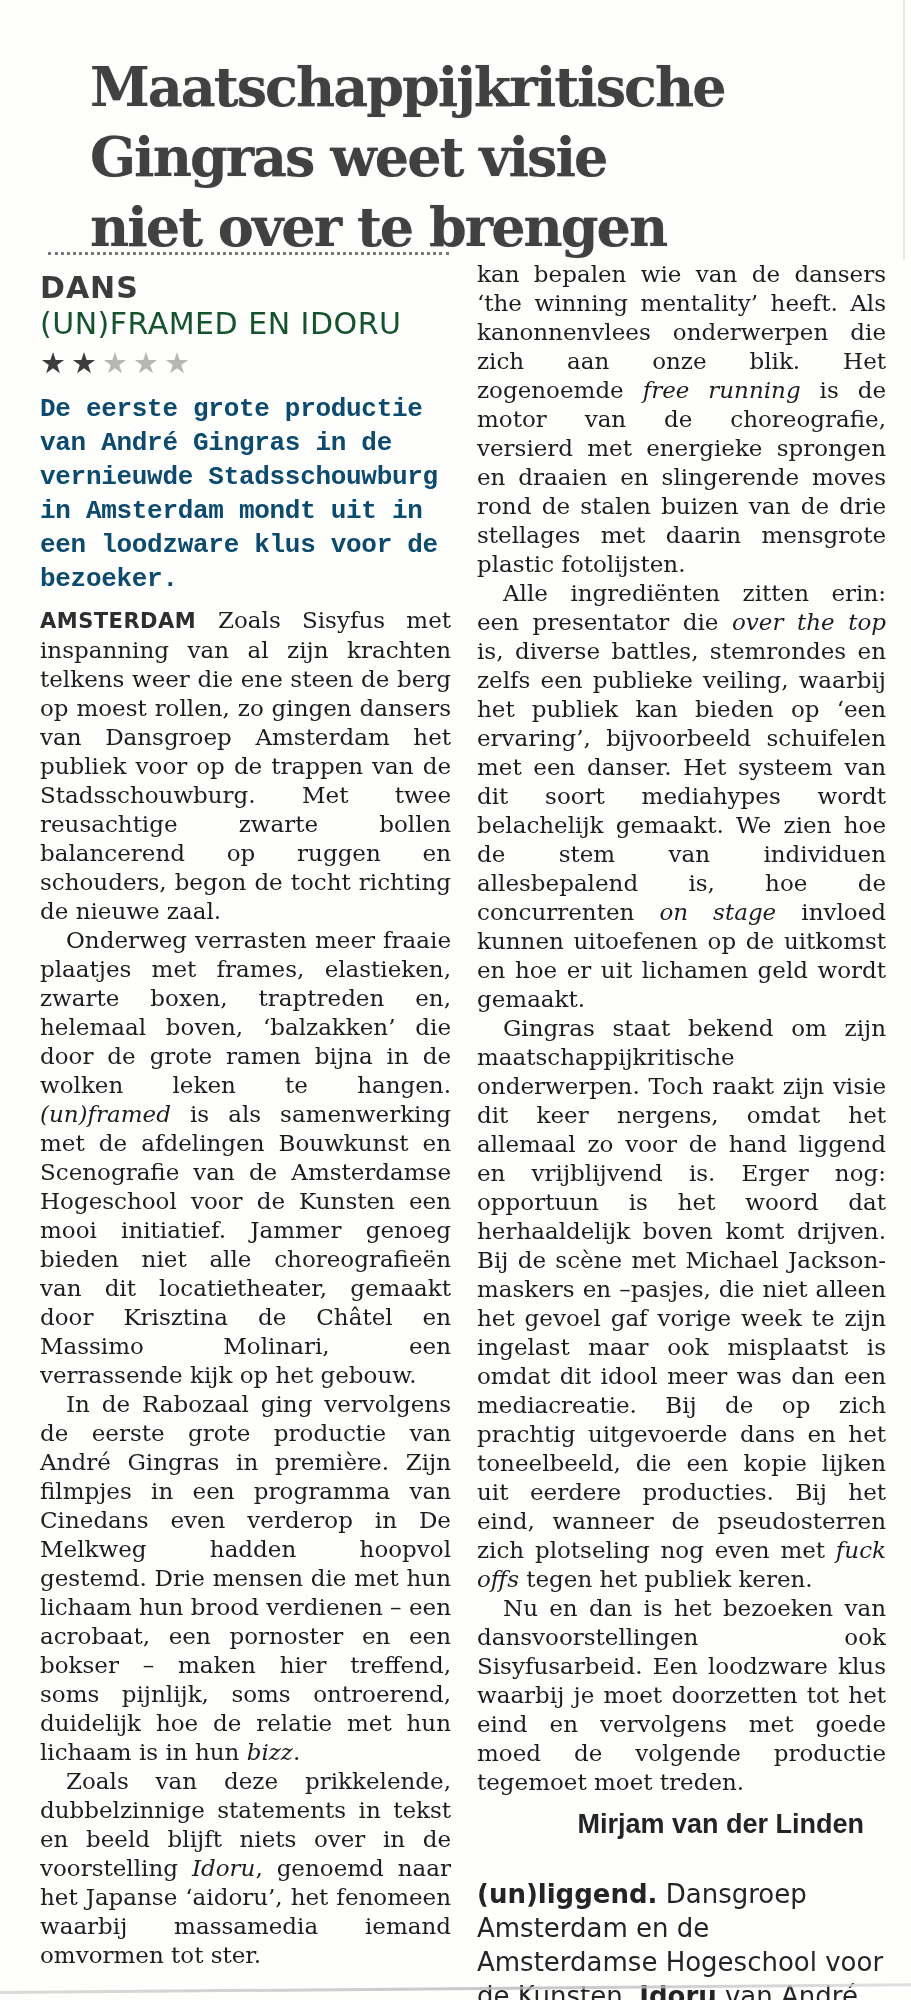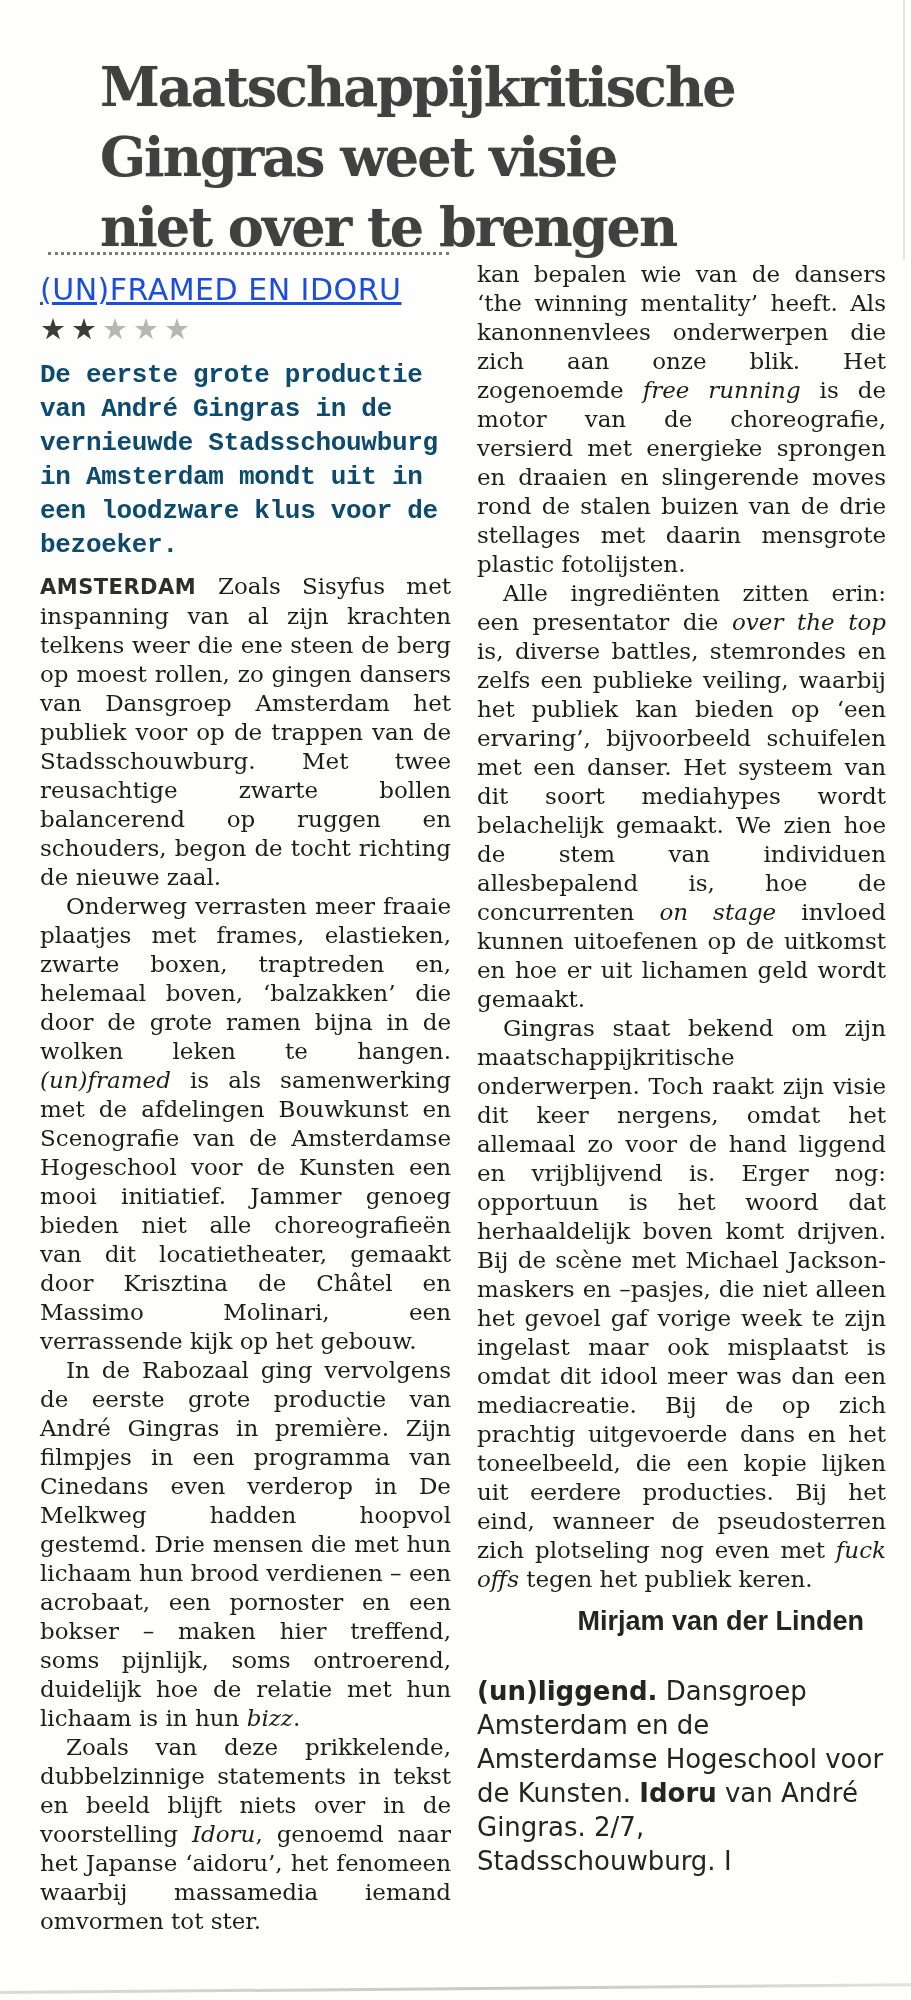--- a/index.html
+++ b/index.html
@@ -16,21 +16,21 @@
   .scan-edge-right {
     position:absolute; top:0; right:6px; width:2px; height:260px;
     background:#c8c8c8; opacity:.45;
   }
   .scan-streak-bottom {
     position:absolute; bottom:10px; left:-10px; width:960px; height:3px;
     background:linear-gradient(to right,#d2d2d2,#b9b9b9 55%,#dcdcdc);
     transform:rotate(-0.5deg); opacity:.8;
   }
   .headline {
-    position:absolute; left:100px; top:16px;
+    position:absolute; left:90px; top:16px;
     font-family:"DejaVu Serif", serif;
     font-weight:bold;
     font-size:54px; line-height:70px;
     letter-spacing:-2px;
     color:#414141;
     white-space:pre-line;
     text-shadow:0 0 1px rgba(60,60,60,.45);
   }
   .content {
     position:absolute; top:252px; left:40px; width:846px;
@@ -43,21 +43,21 @@
     margin:0 2px 16px 8px; opacity:.8;
   }
   .kicker {
     font-family:"DejaVu Sans", sans-serif;
     font-weight:bold; font-size:30px; line-height:34px;
     letter-spacing:1px; color:#3c3c3c;
   }
   .review-title {
     font-family:"DejaVu Sans", sans-serif;
     font-size:30px; line-height:38px;
-    letter-spacing:.5px; color:#1d4ed8;text-decoration:underline;
+    letter-spacing:.5px; color:#14532d;
   }
   .stars { margin-top:3px; font-size:29px; line-height:34px; letter-spacing:5px; }
   .star-filled { color:#3c3c3c; }
   .star-empty  { color:#9e9e9e; opacity:.75; }
   .lead {
     font-family:Liberation Mono, monospace;
     font-weight:bold;
     font-size:26px; line-height:34px;
     letter-spacing:-.3px;
     color:#0c4a6e;
@@ -95,36 +95,38 @@
 <div class="page">
   <div class="scan-edge-right"></div>
 
   <h1 class="headline">Maatschappijkritische
 Gingras weet visie
 niet over te brengen</h1>
 
   <div class="content">
     <div class="col-left">
       <div class="dotted-rule"></div>
+      <div class="kicker">DANS</div>
       <div class="review-title">(UN)FRAMED EN IDORU</div>
       <div class="stars"><span class="star-filled">★</span><span class="star-filled">★</span><span class="star-empty">★</span><span class="star-empty">★</span><span class="star-empty">★</span></div>
       <div class="lead">De eerste grote productie van André Gingras in de vernieuwde Stadsschouwburg in Amsterdam mondt uit in een loodzware klus voor de bezoeker.</div>
       <div id="left-paras">
           <p class="body-para"><span class="lead-in">AMSTERDAM </span><span>Zoals Sisyfus met inspanning van al zijn krachten telkens weer die ene steen de berg op moest rollen, zo gingen dansers van Dansgroep Amsterdam het publiek voor op de trappen van de Stadsschouwburg. Met twee reusachtige zwarte bollen balancerend op ruggen en schouders, begon de tocht richting de nieuwe zaal.</span></p>
           <p class="body-para indent"><span>Onderweg verrasten meer fraaie plaatjes met frames, elastieken, zwarte boxen, traptreden en, helemaal boven, ‘balzakken’ die door de grote ramen bijna in de wolken leken te hangen. </span><span class="it">(un)framed</span><span> is als samenwerking met de afdelingen Bouwkunst en Scenografie van de Amsterdamse Hogeschool voor de Kunsten een mooi initiatief. Jammer genoeg bieden niet alle choreografieën van dit locatietheater, gemaakt door Krisztina de Châtel en Massimo Molinari, een verrassende kijk op het gebouw.</span></p>
           <p class="body-para indent"><span>In de Rabozaal ging vervolgens de eerste grote productie van André Gingras in première. Zijn filmpjes in een programma van Cinedans even verderop in De Melkweg hadden hoopvol gestemd. Drie mensen die met hun lichaam hun brood verdienen – een acrobaat, een pornoster en een bokser – maken hier treffend, soms pijnlijk, soms ontroerend, duidelijk hoe de relatie met hun lichaam is in hun </span><span class="it">bizz</span><span>.</span></p>
           <p class="body-para indent"><span>Zoals van deze prikkelende, dubbelzinnige statements in tekst en beeld blijft niets over in de voorstelling </span><span class="it">Idoru</span><span>, genoemd naar het Japanse ‘aidoru’, het fenomeen waarbij massamedia iemand omvormen tot ster.</span></p>
         </div>
     </div>
 
     <div class="col-right">
       <div id="right-paras">
           <p class="body-para"><span>kan bepalen wie van de dansers ‘the winning mentality’ heeft. Als kanonnenvlees onderwerpen die zich aan onze blik. Het zogenoemde </span><span class="it">free running</span><span> is de motor van de choreografie, versierd met energieke sprongen en draaien en slingerende moves rond de stalen buizen van de drie stellages met daarin mensgrote plastic fotolijsten.</span></p>
           <p class="body-para indent"><span>Alle ingrediënten zitten erin: een presentator die </span><span class="it">over the top</span><span> is, diverse battles, stemrondes en zelfs een publieke veiling, waarbij het publiek kan bieden op ‘een ervaring’, bijvoorbeeld schuifelen met een danser. Het systeem van dit soort mediahypes wordt belachelijk gemaakt. We zien hoe de stem van individuen allesbepalend is, hoe de concurrenten </span><span class="it">on stage</span><span> invloed kunnen uitoefenen op de uitkomst en hoe er uit lichamen geld wordt gemaakt.</span></p>
           <p class="body-para indent"><span>Gingras staat bekend om zijn maatschappijkritische onderwerpen. Toch raakt zijn visie dit keer nergens, omdat het allemaal zo voor de hand liggend en vrijblijvend is. Erger nog: opportuun is het woord dat herhaaldelijk boven komt drijven. Bij de scène met Michael Jackson-maskers en –pasjes, die niet alleen het gevoel gaf vorige week te zijn ingelast maar ook misplaatst is omdat dit idool meer was dan een mediacreatie. Bij de op zich prachtig uitgevoerde dans en het toneelbeeld, die een kopie lijken uit eerdere producties. Bij het eind, wanneer de pseudosterren zich plotseling nog even met </span><span class="it">fuck offs</span><span> tegen het publiek keren.</span></p>
+          <p class="body-para indent"><span>Nu en dan is het bezoeken van dansvoorstellingen ook Sisyfusarbeid. Een loodzware klus waarbij je moet doorzetten tot het eind en vervolgens met goede moed de volgende productie tegemoet moet treden.</span></p>
         </div>
       <div class="byline">Mirjam van der Linden</div>
       <div class="credits" id="credits"><span class="bd">(un)liggend.</span><span> Dansgroep Amsterdam en de Amsterdamse Hogeschool voor de Kunsten. </span><span class="bd">Idoru</span><span> van André Gingras. 2/7, Stadsschouwburg. I</span></div>
     </div>
   </div>
 
   <div class="scan-streak-bottom"></div>
 </div>
 
 </body></html>

